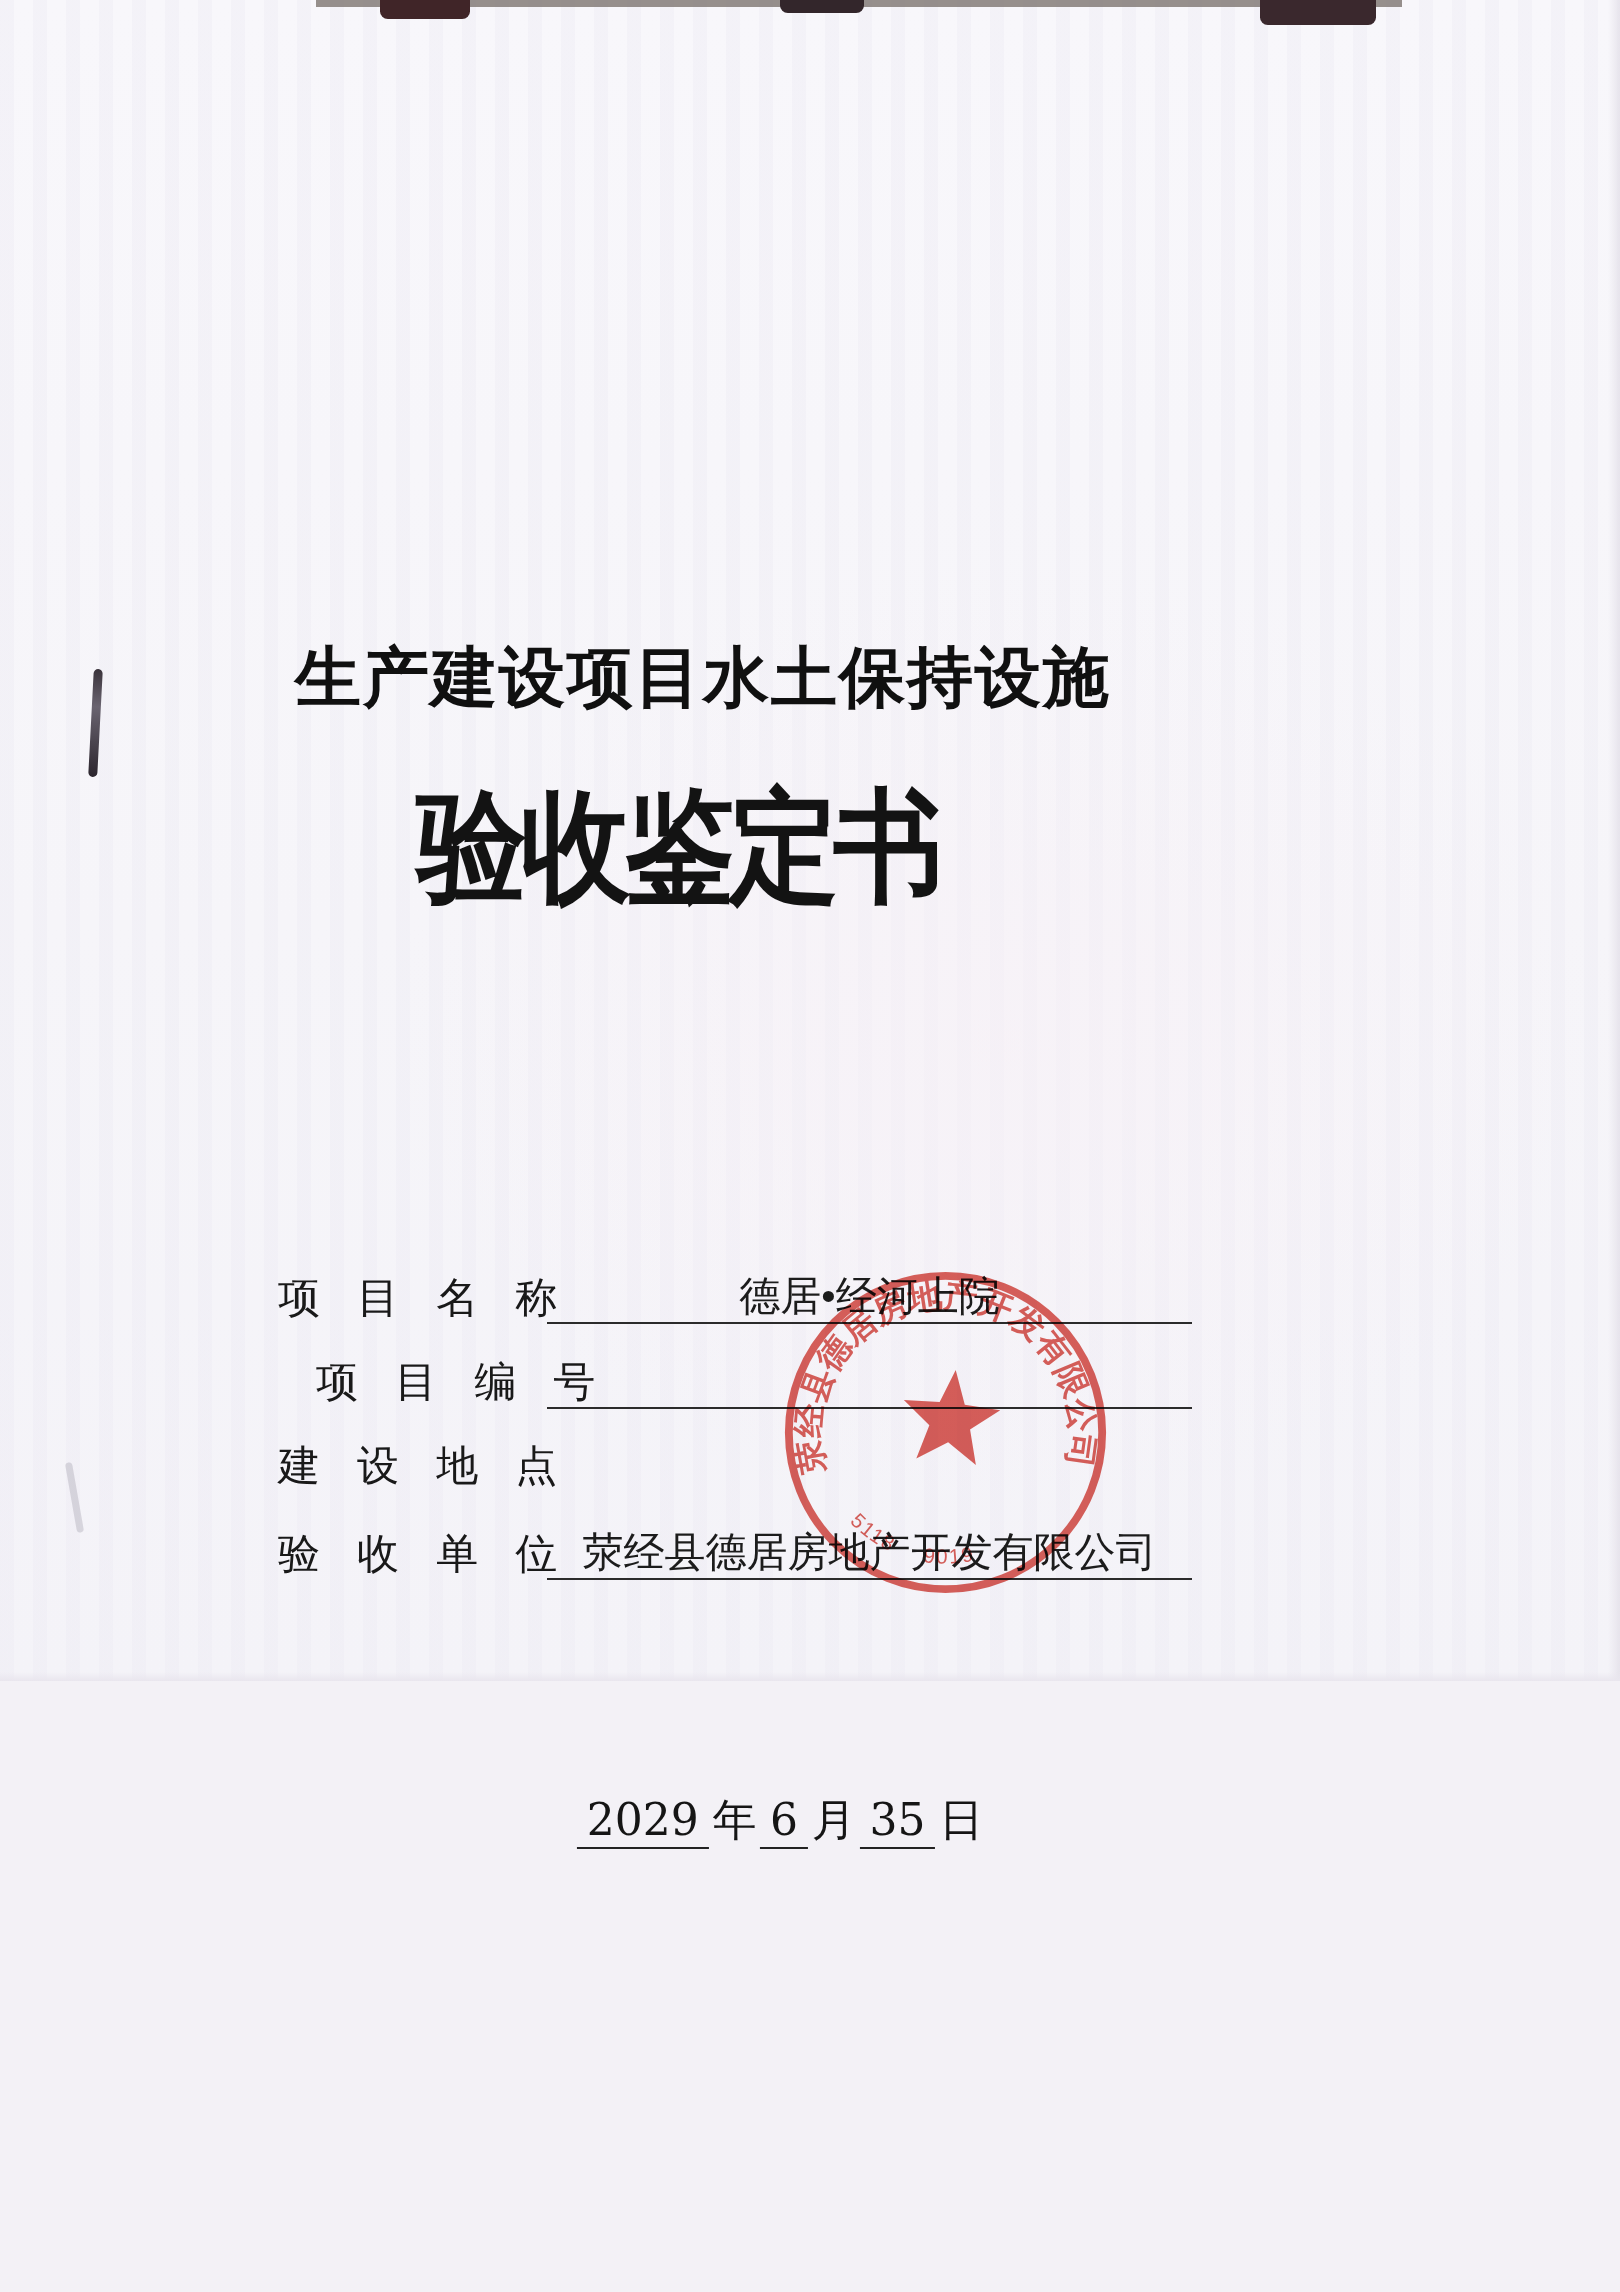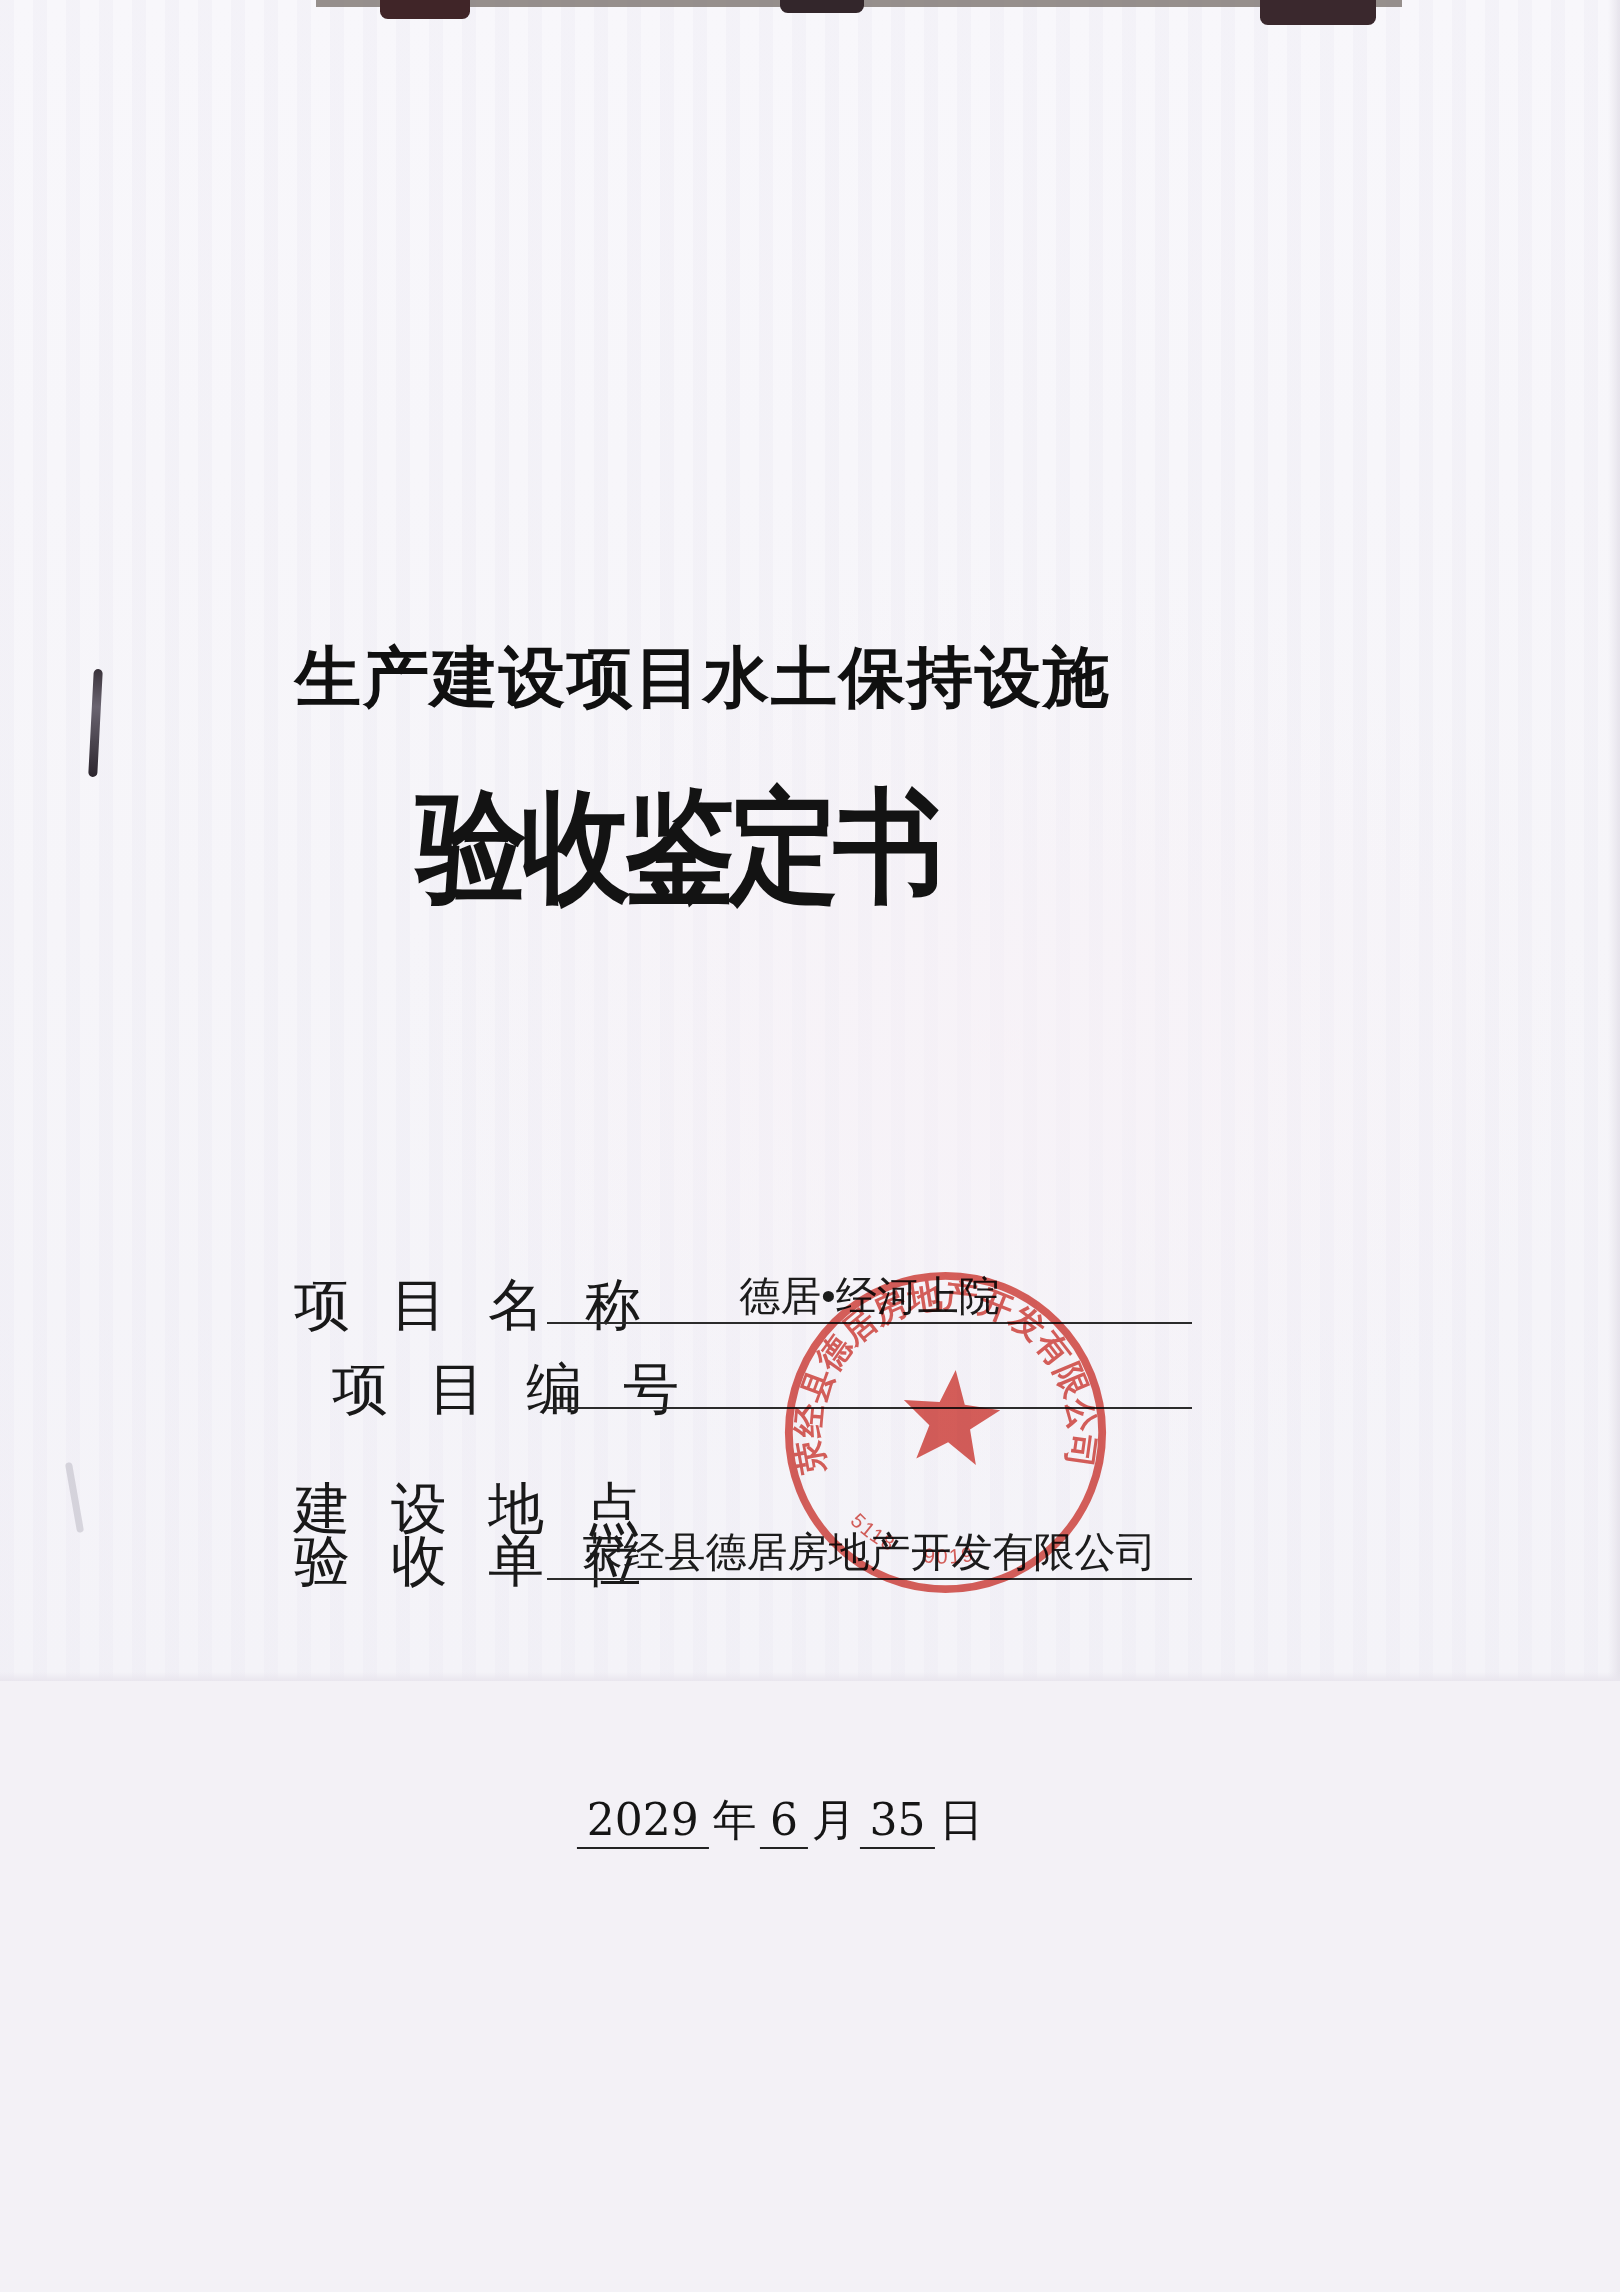--- a/index.html
+++ b/index.html
@@ -42,33 +42,33 @@
     font-size:66px;letter-spacing:2px;color:#101010;
   }
   .sub-title{
     position:absolute;left:677px;top:765px;transform:translateX(-50%) scaleY(1.12);
     transform-origin:top center;white-space:nowrap;
     font-family:"DejaVu Serif",serif;font-weight:bold;
     font-size:110px;letter-spacing:-5.9px;color:#131313;
   }
   
   .form-label{
-    position:absolute;left:294px;white-space:nowrap;
-    font-size:56px;letter-spacing:12.7px;color:#191919;font-weight:500;
+    position:absolute;left:278px;white-space:nowrap;
+    font-size:42px;letter-spacing:12.7px;color:#191919;font-weight:500;
     font-family:"Liberation Sans",sans-serif;line-height:1;
   }
   .form-value{
     position:absolute;left:547px;width:645px;height:55px;
     border-bottom:2.9px solid #2b2b2b;
     text-align:center;font-size:41px;color:#1c1c1c;font-weight:400;
     font-family:"Liberation Sans",sans-serif;line-height:59px;white-space:nowrap;
   }
   .r1l{top:1277px;} .r1v{top:1267px;}
   .r2l{top:1361px;margin-left:38px;} .r2v{top:1352px;}
-  .r3l{top:1445px;margin-top:36px;} .r3v{top:1435px;}
+  .r3l{top:1445px;} .r3v{top:1435px;}
   .r4l{top:1533px;} .r4v{top:1523px;}
   
   .date-line{
     position:absolute;left:782px;top:1796px;transform:translateX(-50%);
     white-space:nowrap;font-family:"DejaVu Serif",serif;
     font-size:44px;color:#151515;line-height:1.1;
   }
   .date-line .num{border-bottom:2.9px solid #222;padding:0 9.8px 2px 9.8px;}
   .date-line .suffix{margin:0 3.9px;}
   

